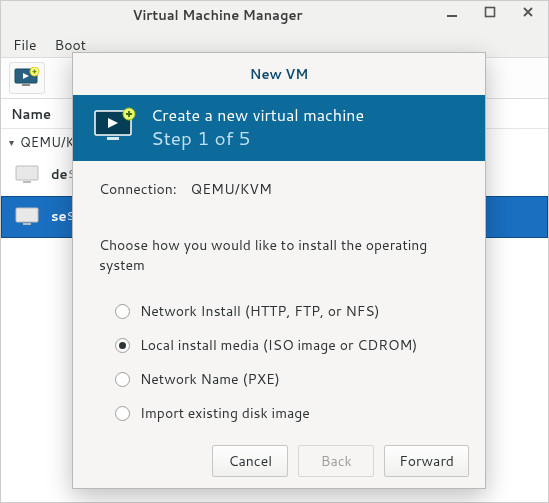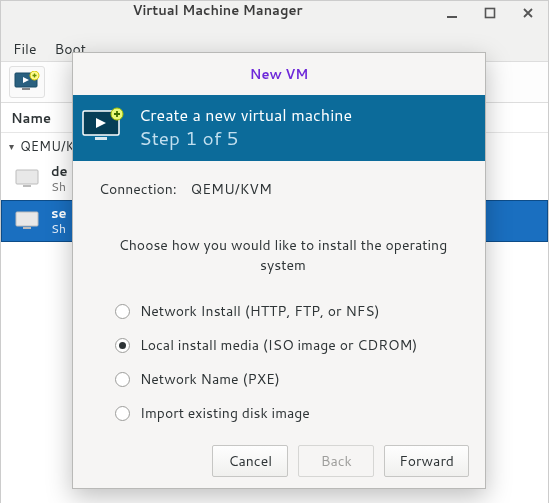--- a/index.html
+++ b/index.html
@@ -20,22 +20,22 @@
     position: absolute;
     top: 0; left: 0;
     width: 549px;
     height: 503px;
     background: #f1f1f0;
     border: 1px solid #ccc;
   }
   .main-titlebar {
     height: 32px;
     display: flex;
-    align-items: flex-end;
-    padding: 18px 10px;
+    align-items: flex-start;
+    padding: 5px 10px;
     background: #f1f1f0;
   }
   .main-title {
     flex: 1;
     text-align: center;
     font-size: 13px;
     font-weight: 600;
     color: #3b3b3b;
   }
   .win-ctrl {
@@ -111,21 +111,21 @@
   }
   .vm-row.selected {
     background: #1a6fc0;
     color: #fff;
     outline: 1px solid #0d4c88;
     outline-offset: -1px;
   }
   .vm-row.selected .subtle { color: #e8f1fb; }
   .vm-name { font-weight: 600; }
   .subtle { color: #777; font-size: 12px; }
-  .vm-texts { display: flex; flex-direction: column; line-height: 1.2; }
+  .vm-texts { display: flex; flex-direction: row; line-height: 1.2; }
 
   
   .monitor-icon {
     width: 28px;
     flex: 0 0 28px;
     display: flex; align-items: center; justify-content: center;
   }
   .monitor-icon svg { display:block; }
 
   
@@ -142,42 +142,42 @@
     flex-direction: column;
   }
   .dialog-titlebar {
     height: 44px;
     display: flex;
     align-items: center;
     justify-content: center;
     background: #f6f5f4;
     border-bottom: 0;
     font-weight: 600;
-    color: #6d28d9;
+    color: #0c4a6e;
   }
   .dialog-header {
     height: 70px;
     background: #0c6b9a;
     display: flex;
     align-items: center;
-    padding: 0 8px;
+    padding: 0 20px;
     gap: 14px;
     color: #fff;
   }
   .dialog-header .htexts { display:flex; flex-direction:column; line-height:1.3; }
   .dialog-header .htitle { font-size: 16px; }
   .dialog-header .hstep { font-size: 19px; color: #c2dfef; }
   .dialog-body {
     flex: 1;
     padding: 18px 18px 10px 26px;
     background: #f6f5f4;
   }
   .conn-row { margin-bottom: 36px; font-size: 14px; }
   .conn-row .lbl { color: #2e3436; margin-right: 10px; }
-  .prompt { margin-bottom: 26px; font-size: 14px; text-align: center; }
+  .prompt { margin-bottom: 26px; font-size: 14px; }
   .radio-list { padding-left: 16px; display: flex; flex-direction: column; gap: 14px; }
   .radio-item {
     display: flex; align-items: center; gap: 10px;
     font-size: 14px;
     color: #2e3436;
   }
   .radio-dot {
     width: 15px; height: 15px;
     border-radius: 50%;
     border: 1px solid #9d9d9b;

